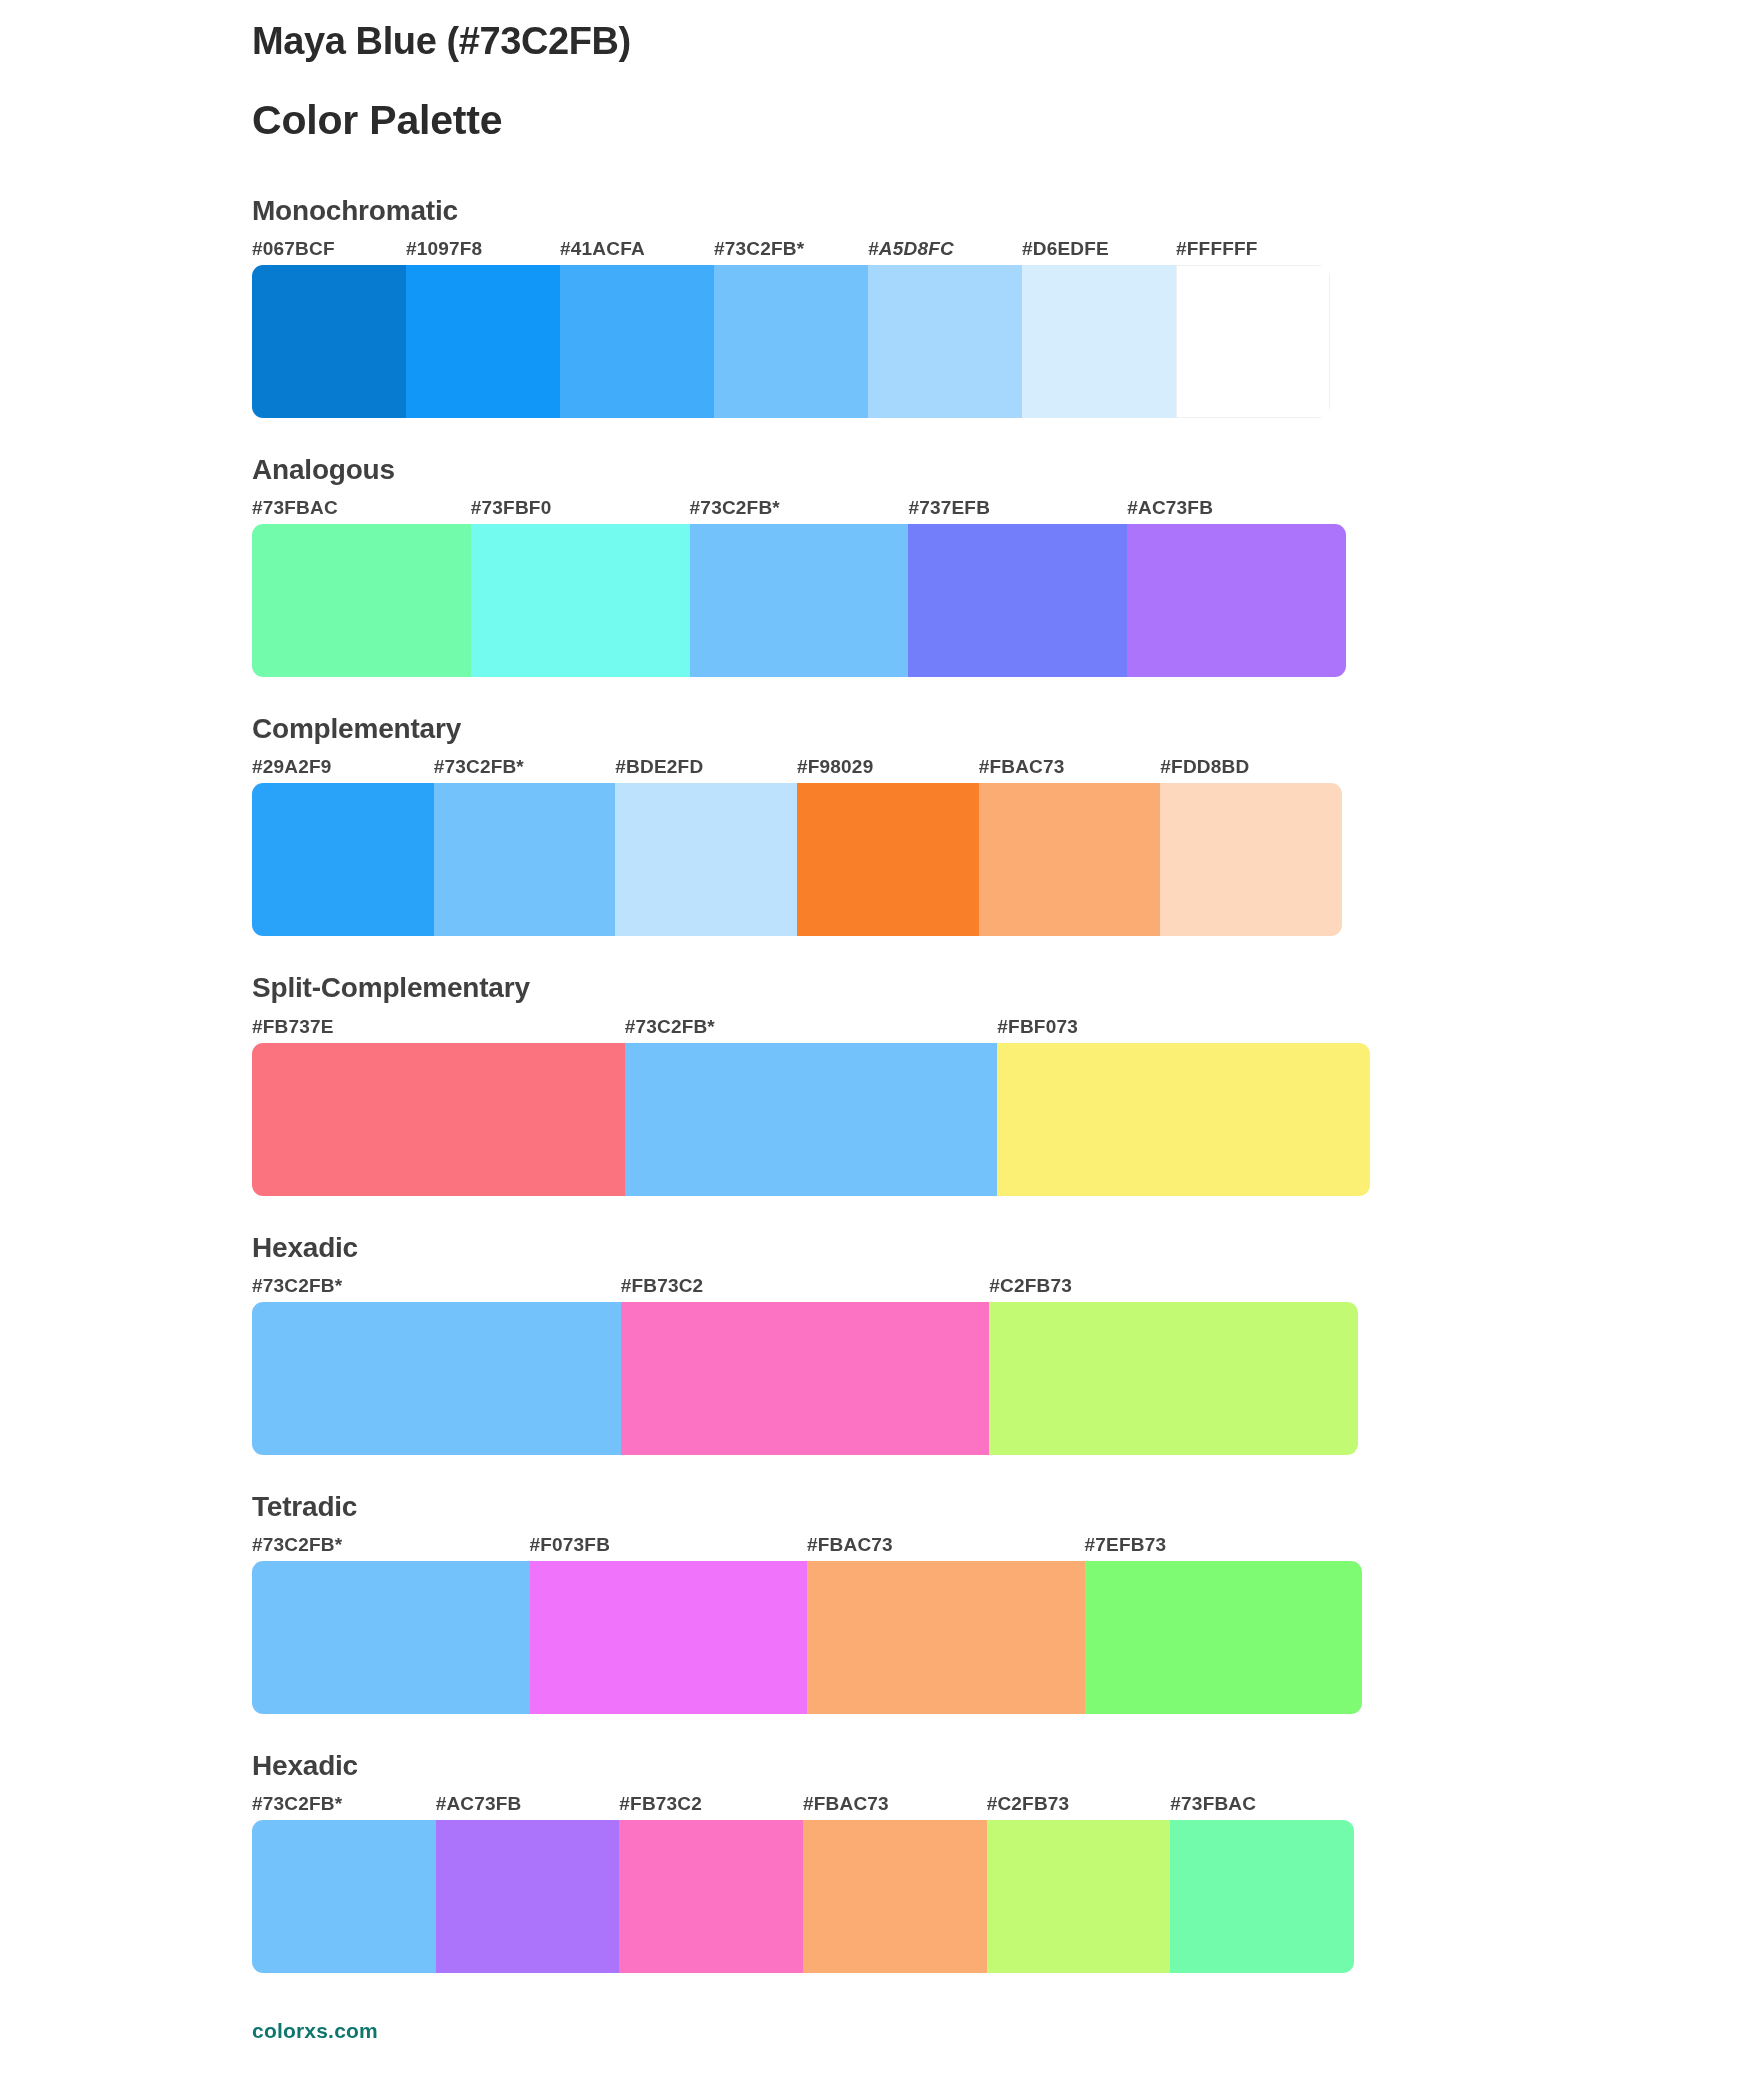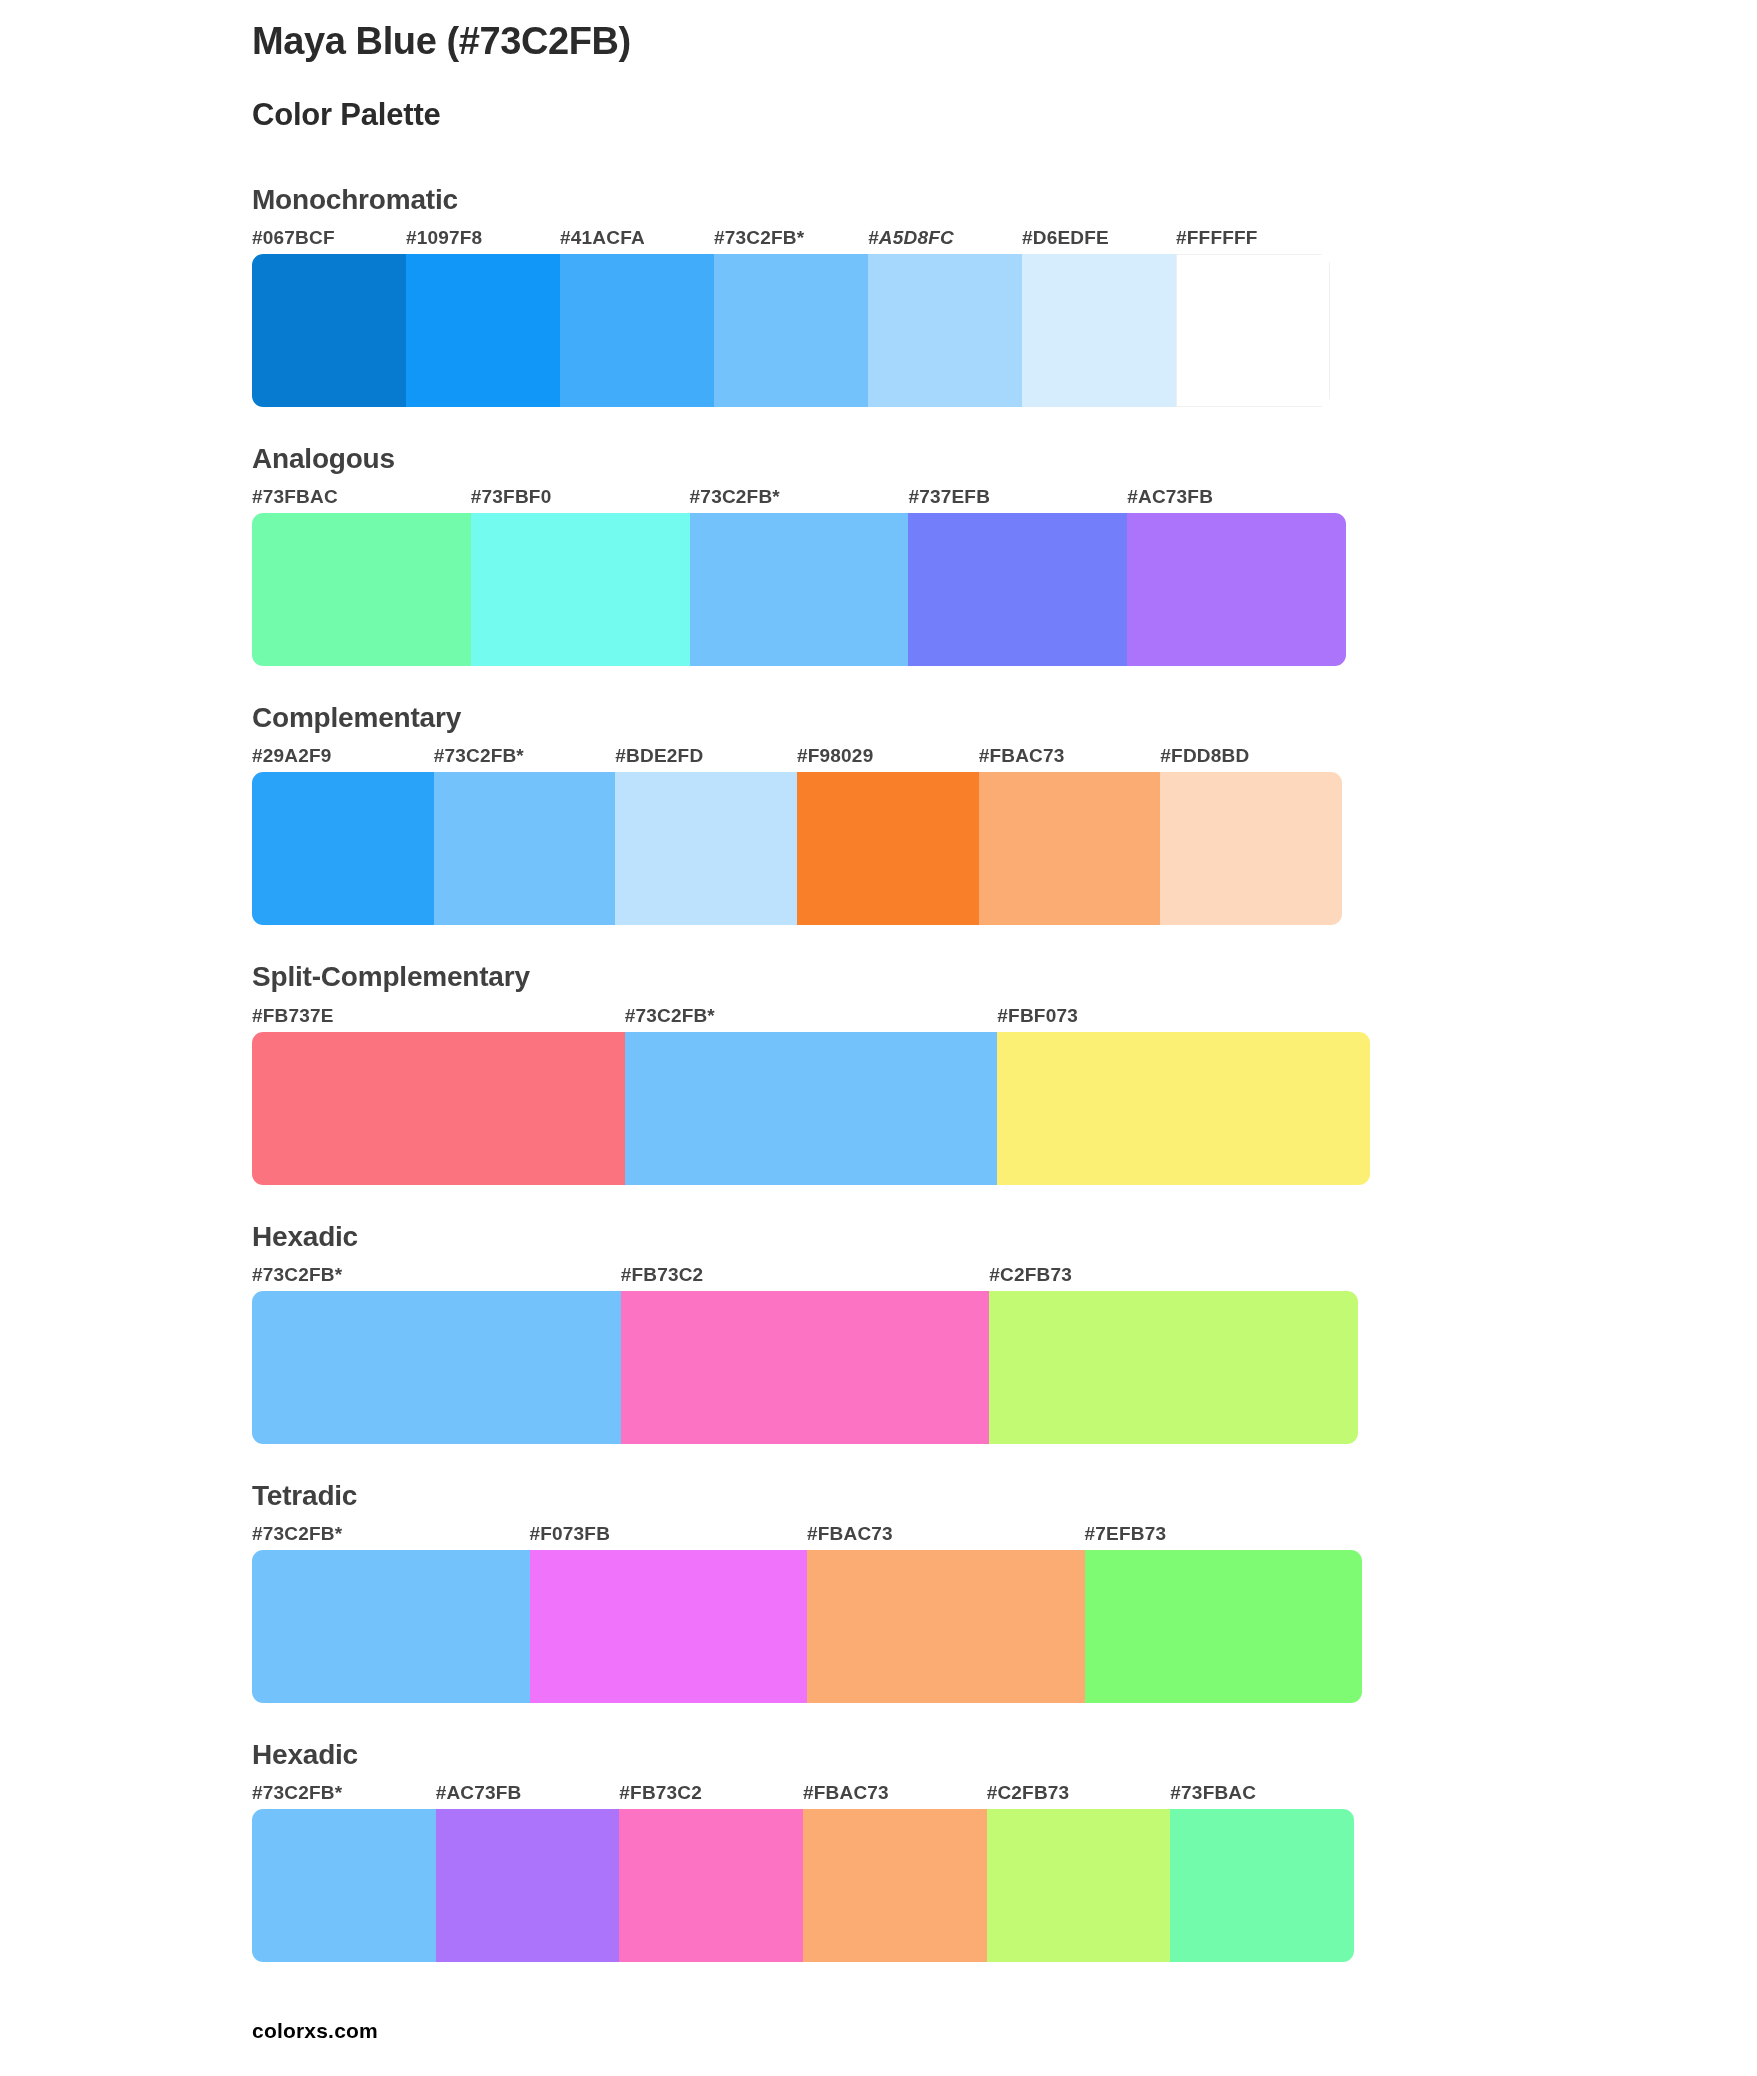--- a/index.html
+++ b/index.html
@@ -36,21 +36,21 @@
   .page-title {
     font-size: 38px;
     font-weight: bold;
     color: #2b2b2b;
     letter-spacing: -0.4px;
     line-height: 1.1;
     margin: 0;
     padding: 0;
   }
   .page-subtitle {
-    font-size: 31px;
+    font-size: 41px;
     font-weight: bold;
     color: #2b2b2b;
     letter-spacing: -0.2px;
     line-height: 1.1;
     margin: 0;
     padding-top: 35px;
   }
 
   
   .sections {
@@ -112,21 +112,21 @@
   .labels-tetradic { width: 1110px; }
   .labels-hexadic  { width: 1102px; }
 
   
   .footer {
     position: absolute;
     left: 240px;
     top: 2019px;
     font-size: 21px;
     font-weight: bold;
-    color: #000000;
+    color: #0f766e;
     letter-spacing: 0.2px;
   }
 </style>
 </head>
 <body>
 
 <div class="page">
   <div class="content">
 
     <div class="header">

